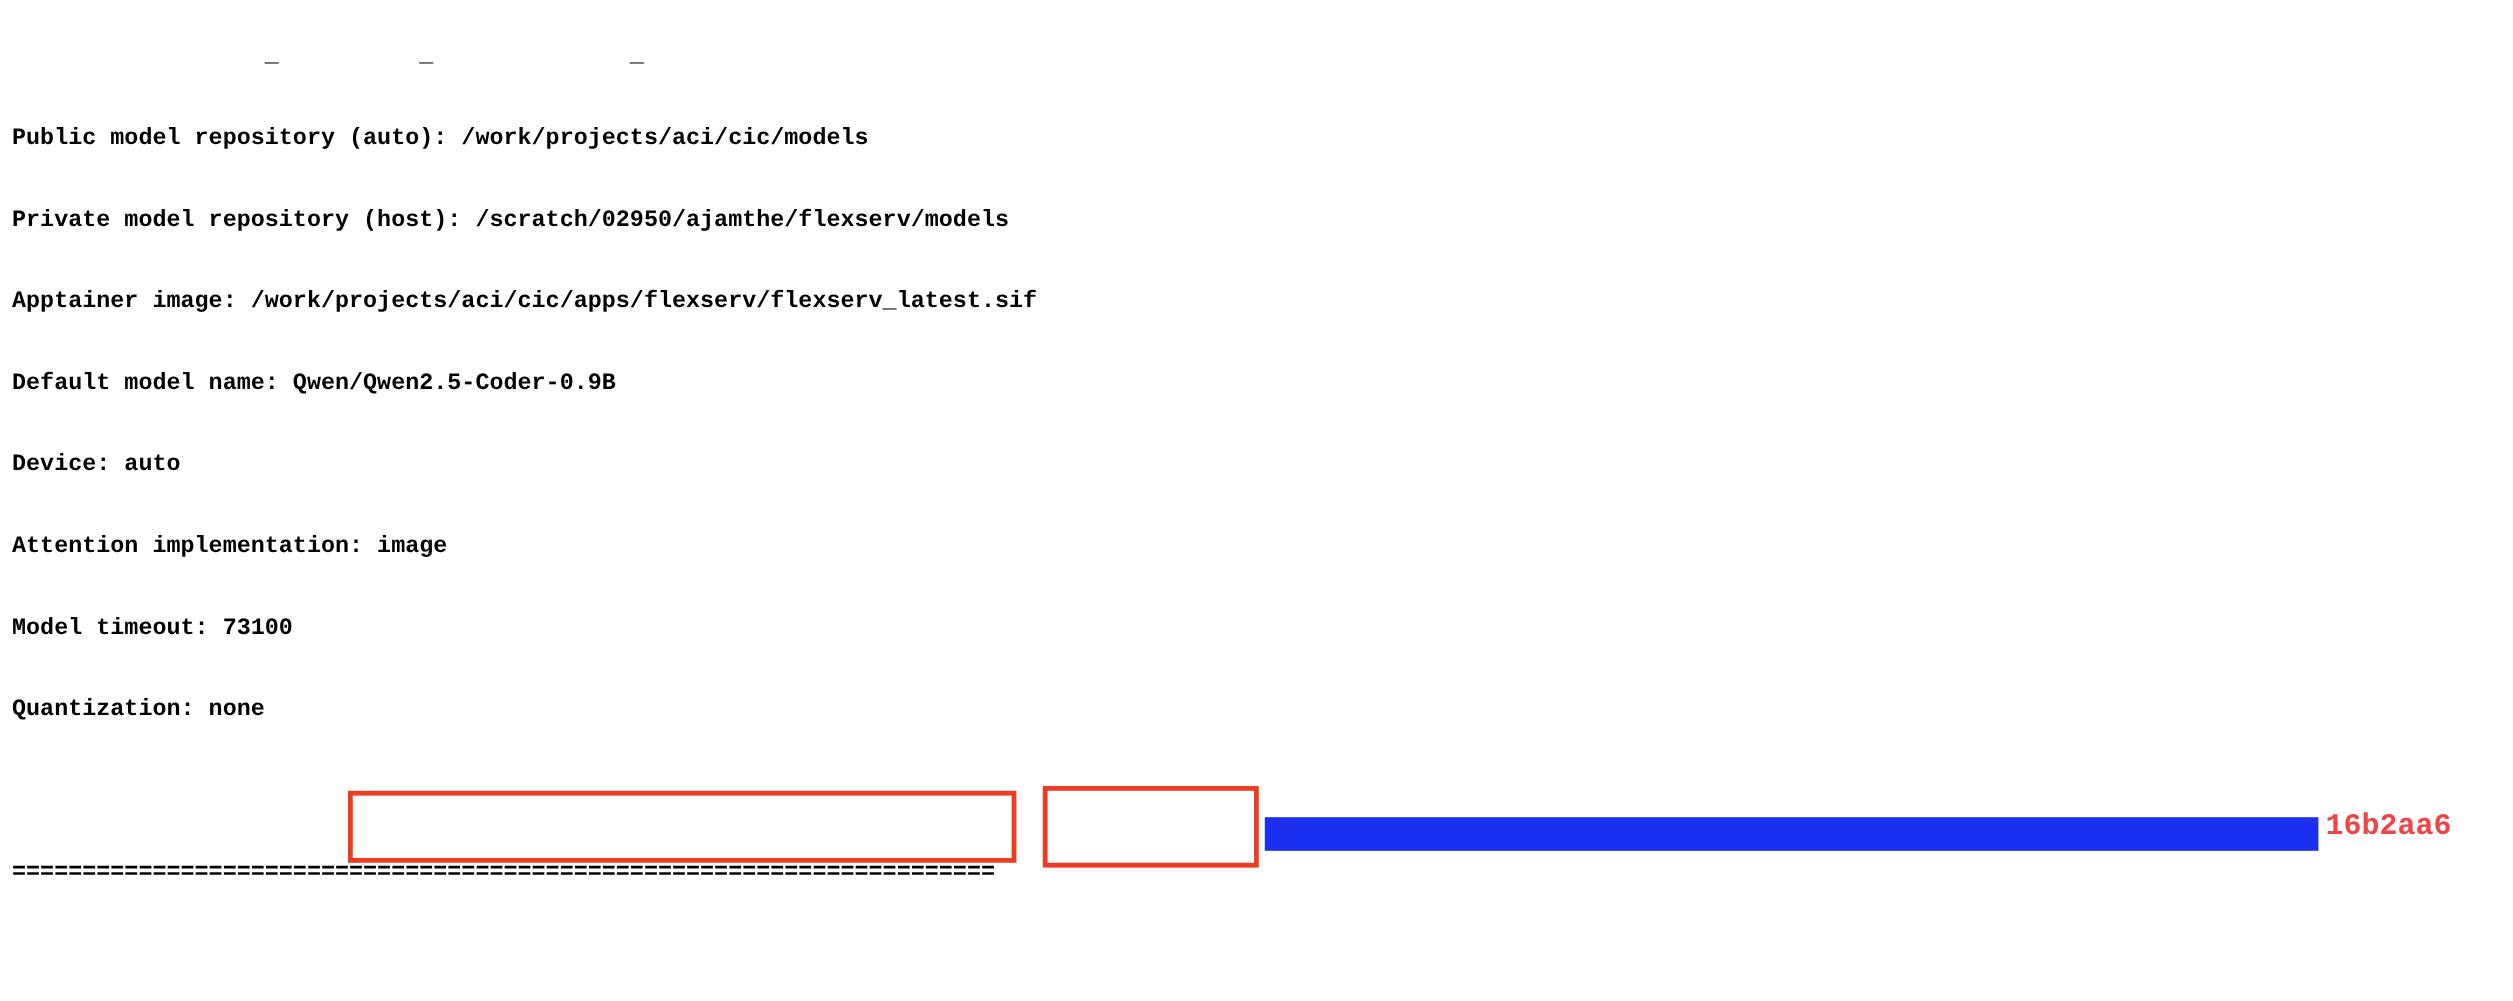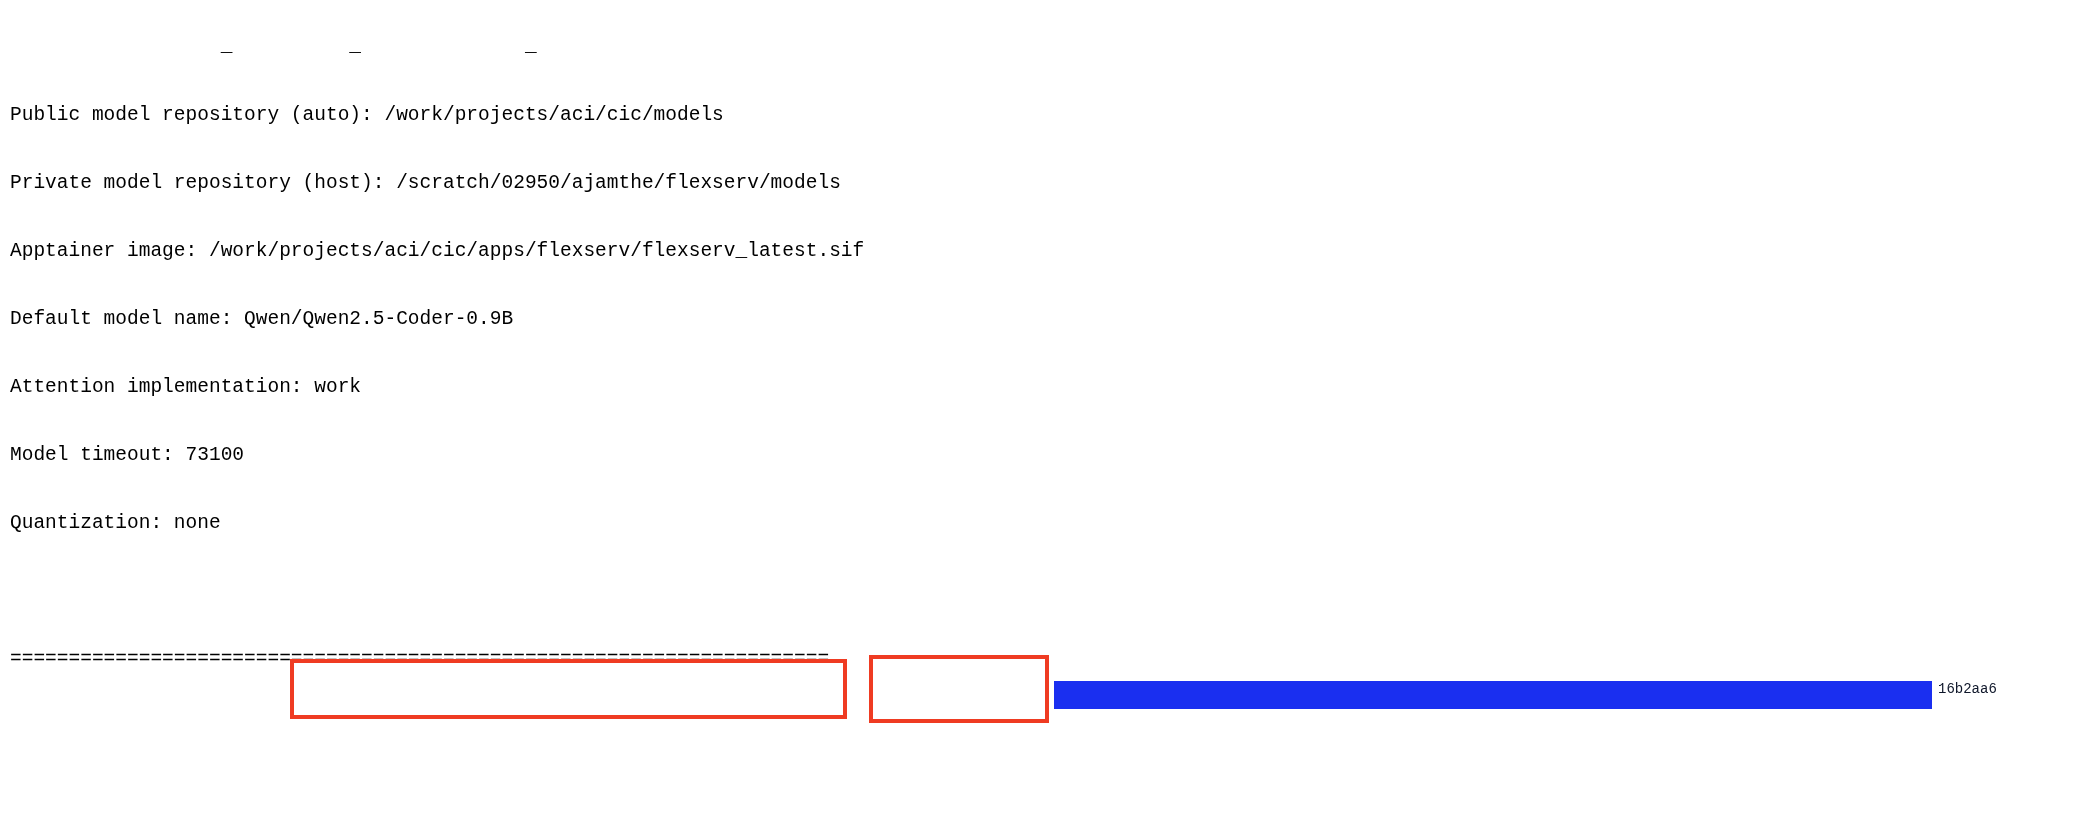--- a/index.html
+++ b/index.html
@@ -19,20 +19,21 @@
     width: 1862px;
     height: 834px;
     background: #ffffff;
     color: #000000;
     font-family: "Liberation Mono", "DejaVu Sans Mono", monospace;
     font-size: 19.5px;
     line-height: 22.7px;
     letter-spacing: 0px;
     padding: 0;
     box-sizing: border-box;
+    font-weight: bold;
   }
   .lines {
     position: absolute;
     left: 10px;
     top: -10px;
     white-space: pre;
   }
   .line {
     white-space: pre;
     height: 22.7px;
@@ -71,38 +72,39 @@
     top: 681px;
     width: 878px;
     height: 28px;
     background: #1a2ff0;
   }
   #token-tail {
     position: absolute;
     left: 1938px;
     top: 678px;
     font-family: "Liberation Mono", "DejaVu Sans Mono", monospace;
-    font-size: 14px;
+    font-size: 25px;
     line-height: 22.7px;
-    color: #0f172a;
+    color: #ef4444;
     white-space: pre;
   }
 </style>
 </head>
 <body>
 
 <div class="terminal">
 
   <div class="lines">
     <span class="line">                  _          _              _</span>
     <span class="line">Public model repository (auto): /work/projects/aci/cic/models</span>
     <span class="line">Private model repository (host): /scratch/02950/ajamthe/flexserv/models</span>
     <span class="line">Apptainer image: /work/projects/aci/cic/apps/flexserv/flexserv_latest.sif</span>
     <span class="line">Default model name: Qwen/Qwen2.5-Coder-0.9B</span>
-    <span class="line">Attention implementation: work</span>
+    <span class="line">Device: auto</span>
+    <span class="line">Attention implementation: image</span>
     <span class="line">Model timeout: 73100</span>
     <span class="line">Quantization: none</span>
     <span class="line blank"></span>
     <span class="line">======================================================================</span>
     
     
     
     
     
     

